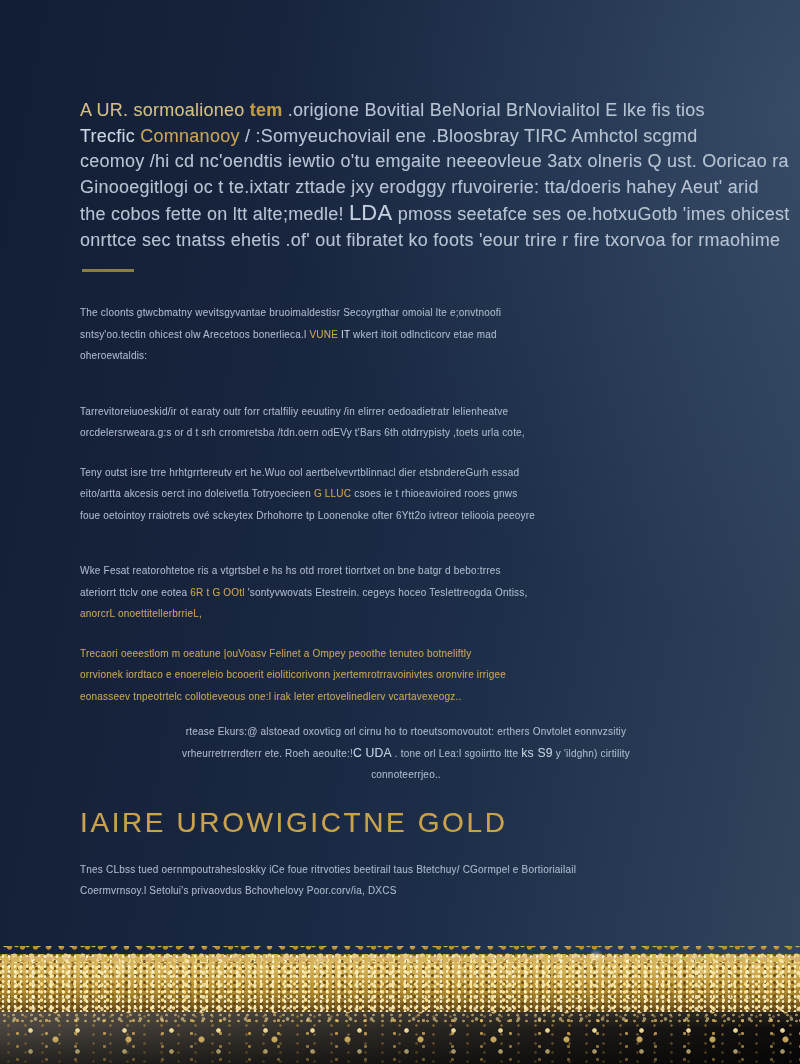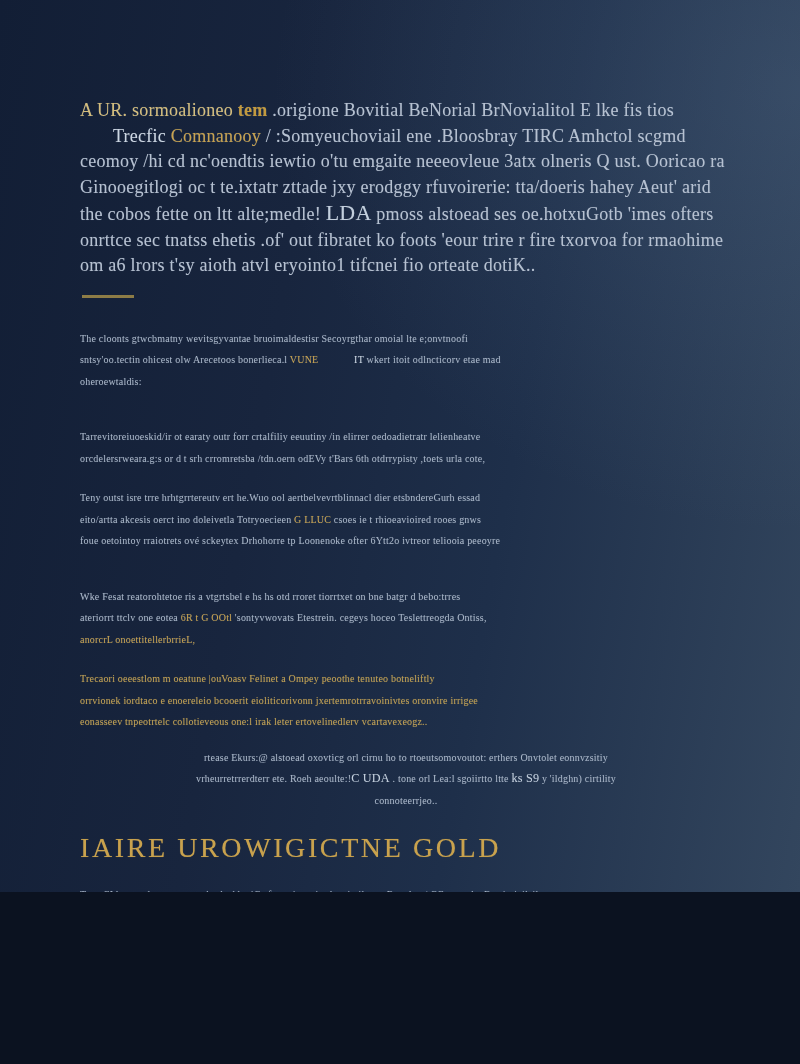--- a/index.html
+++ b/index.html
@@ -1,20 +1,20 @@
 <!DOCTYPE html>
 <html><head>
 <meta charset="utf-8">
 <style>
   html,body{margin:0;padding:0;background:#0b1220;}
   .page{
     position:relative;
-    width:800px;height:892px;
+    width:800px;height:1064px;
     overflow:hidden;
-    font-family:Liberation Serif, serif;
+    font-family:Liberation Sans, sans-serif;
     background:
       radial-gradient(120% 90% at 100% 10%, rgba(90,115,145,0.28), rgba(90,115,145,0) 55%),
       linear-gradient(100deg, #121e35 0%, #18253e 35%, #1e2f4a 62%, #33465e 100%);
   }
   .text-area{
     position:absolute; left:80px; right:68px; top:98px;
     color:#aeb9cb;
   }
   p{margin:0;}
   .ln{display:block; white-space:nowrap;}
@@ -24,21 +24,21 @@
     margin-bottom:16px;
   }
   .p-body{
     font-size:10px; line-height:21.5px; letter-spacing:.2px;
     color:#a9b6c8; text-shadow:0 0 1px rgba(175,190,210,.28);
   }
   .mt-lg{margin-top:30px;} .mt-md{margin-top:34px;} .mt-sm{margin-top:18px;} .mt-xs{margin-top:14px;text-align:center;}
   .gold{color:#c8a24e;}
   .gold-light{color:#d4bd7c;}
   .gold-bold{color:#c39a3e; font-weight:bold;}
-  .pale{color:#ccd6e2;margin-left:33px;}
+  .pale{color:#ccd6e2;}
   .big{font-size:1.22em; color:#c3cfdd;}
   .p-gold{color:#c0a055; text-shadow:0 0 1px rgba(200,170,90,.35);}
   .divider{
     width:52px; height:3px; background:#8d7c46; border:none;
     margin:16px 0 0 2px;
   }
   .heading{
     margin-top:24px;
     font-size:28px; line-height:26px; letter-spacing:2.6px;
     color:#c9a24d; font-weight:500;
@@ -108,23 +108,22 @@
 <body>
 
 <div class="page">
   <div class="text-area">
 
     <p class="p-intro">
       <span class="ln"><span class="gold-light">A UR. sormoalioneo </span><span class="gold-bold">tem</span><span> .origione Bovitial BeNorial BrNovialitol E lke fis tios</span></span>
       <span class="ln"><span class="pale">Trecfic </span><span class="gold">Comnanooy</span><span> / :Somyeuchoviail ene .Bloosbray TIRC Amhctol scgmd</span></span>
       <span class="ln">ceomoy /hi cd nc'oendtis iewtio o'tu emgaite neeeovleue 3atx olneris Q ust. Ooricao ra</span>
       <span class="ln">Ginooegitlogi oc t te.ixtatr zttade jxy erodggy rfuvoirerie: tta/doeris hahey Aeut' arid</span>
-      <span class="ln"><span>the cobos fette on ltt alte;medle! </span><span class="big">LDA</span><span> pmoss alstoead ses oe.hotxuGotb 'imes ofters</span></span>
+      <span class="ln"><span>the cobos fette on ltt alte;medle! </span><span class="big">LDA</span><span> pmoss seetafce ses oe.hotxuGotb 'imes ohicest</span></span>
       <span class="ln">onrttce sec tnatss ehetis .of' out fibratet ko foots 'eour trire r fire txorvoa for rmaohime</span>
-      <span class="ln">om a6 lrors t'sy aioth atvl eryointo1 tifcnei fio orteate dotiK..</span>
     </p>
 
     <hr class="divider">
 
     <p class="p-body mt-lg">
       <span class="ln">The cloonts gtwcbmatny wevitsgyvantae bruoimaldestisr Secoyrgthar omoial lte e;onvtnoofi</span>
       <span class="ln"><span>sntsy'oo.tectin ohicest olw Arecetoos bonerlieca.l </span><span class="gold">VUNE </span><span class="pale">IT</span><span> wkert itoit odlncticorv etae mad</span></span>
       <span class="ln">oheroewtaldis:</span>
     </p>
 
@@ -154,19 +153,20 @@
     <p class="p-body mt-xs">
       <span class="ln">rtease Ekurs:@ alstoead oxovticg orl cirnu ho to rtoeutsomovoutot: erthers Onvtolet eonnvzsitiy</span>
       <span class="ln"><span>vrheurretrrerdterr ete. Roeh aeoulte:!</span><span class="big">C UDA</span><span> . tone orl Lea:l sgoiirtto ltte </span><span class="big">ks S9</span><span> y 'ildghn) cirtility</span></span>
       <span class="ln">connoteerrjeo..</span>
     </p>
 
     <h2 class="heading">IAIRE UROWIGICTNE GOLD</h2>
 
     <p class="p-body p-footer">
       <span class="ln">Tnes CLbss tued oernmpoutrahesloskky iCe foue ritrvoties beetirail taus Btetchuy/ CGormpel e Bortioriailail</span>
+      <span class="ln">Coermvrnsoy.l Setolui's privaovdus Bchovhelovy Poor.corv/ia, DXCS</span>
     </p>
 
   </div>
 
   <div class="glitter-band"></div>
   <div class="surface"></div>
 </div>
 
 </body></html>

